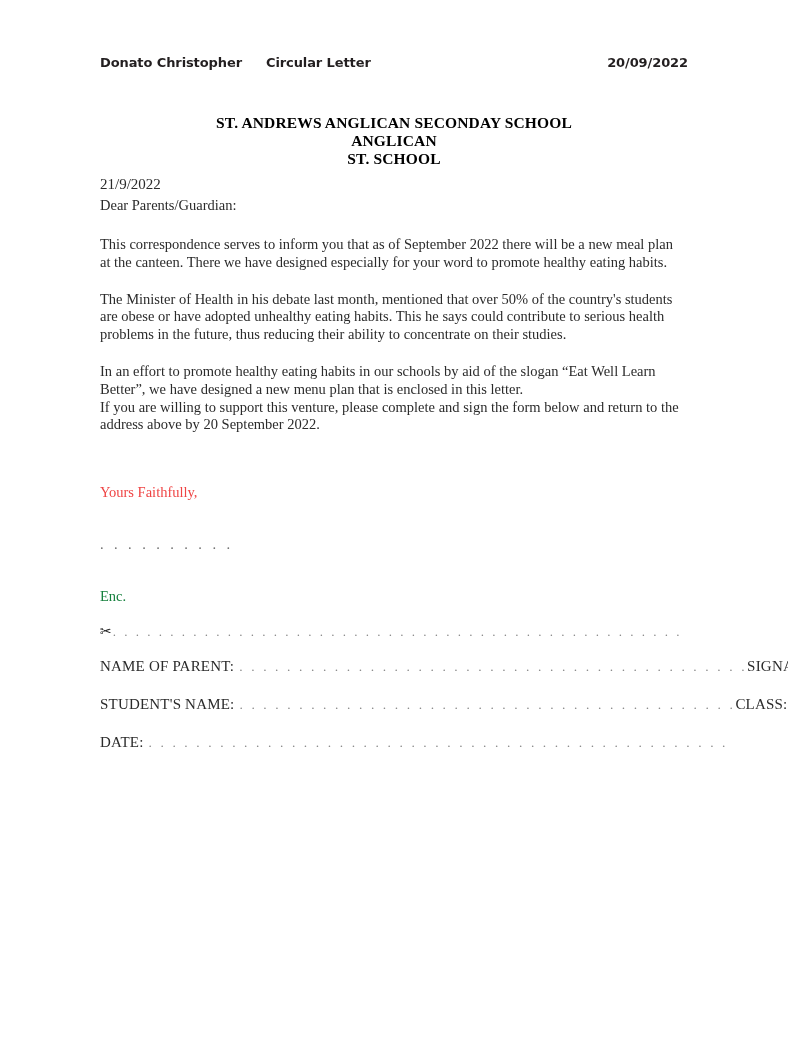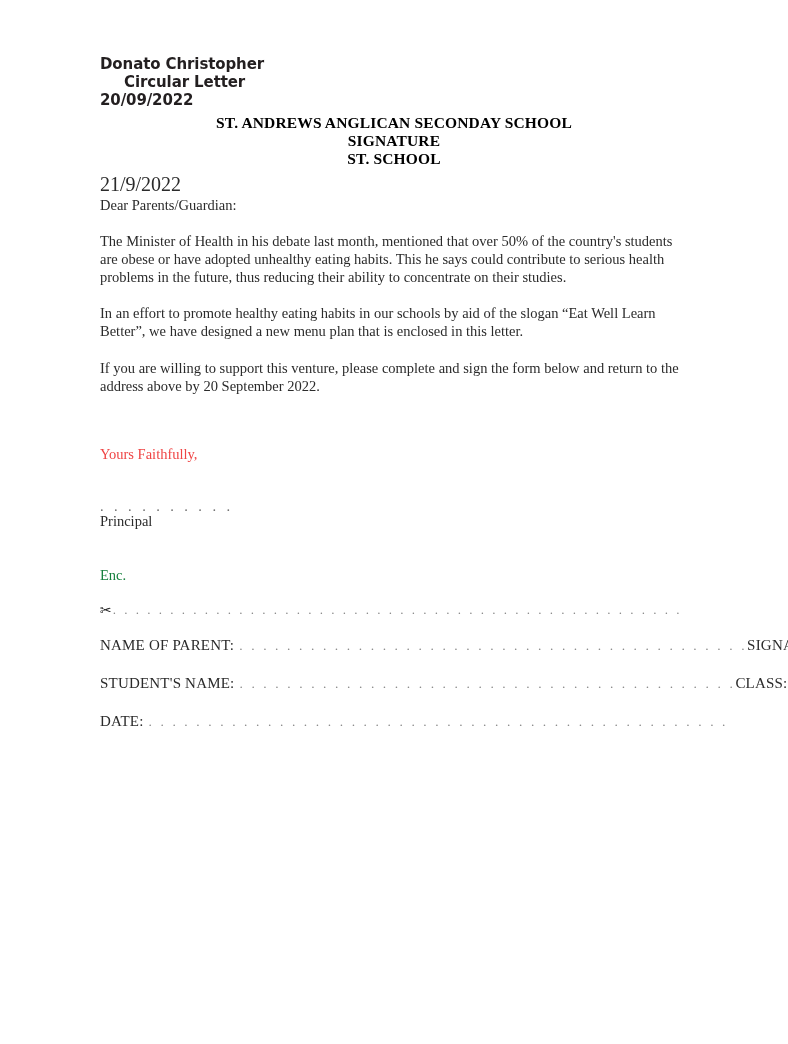--- a/index.html
+++ b/index.html
@@ -28,27 +28,26 @@
   
   .doc-header {
     position: absolute;
     left: 100px;
     top: 55px;
     width: 588px;
     display: flex;
     align-items: baseline;
     font-family: "DejaVu Sans", "Liberation Sans", sans-serif;
     font-weight: bold;
-    font-size: 15px;
+    font-size: 13px;
     letter-spacing: -0.1px;
     color: #231f20;
-    flex-direction: column;
   }
   .doc-header .hdr-left   { flex: 0 0 auto; }
-  .doc-header .hdr-center { flex: 1 1 auto; text-align: right; padding-left: 24px;}
+  .doc-header .hdr-center { flex: 1 1 auto; text-align: left; padding-left: 24px;}
   .doc-header .hdr-right  { flex: 0 0 auto; text-align: right; }
 
   
   .title-block {
     position: absolute;
     left: 100px;
     top: 114px;
     width: 588px;
     text-align: center;
     font-family: "Liberation Serif", "DejaVu Serif", serif;
@@ -61,42 +60,42 @@
   .title-block .tline { display: block; white-space: nowrap; }
 
   
   .body-col {
     position: absolute;
     left: 100px;
     top: 175px;
     width: 585px;
   }
   .letter-date {
-    font-size: 20px;
+    font-size: 15px;
     line-height: 18px;
     color: #2b2b2b;
   }
   .salutation {
     margin-top: 3px;
     font-size: 14.5px;
     line-height: 18px;
     color: #2b2b2b;
   }
   p.para {
     margin: 0;
     padding: 0;
     font-size: 14.5px;
     line-height: 17.8px;
     color: #2b2b2b;
     text-align: left;
   }
   p.para.p1 { margin-top: 22px; }
   p.para.p2 { margin-top: 19px; }
   p.para.p3 { margin-top: 19px; }
-  p.para.p4 { margin-top: 19px; }
+  p.para.p4 { }
 
   .closing {
     margin-top: 49px;
     font-size: 14.5px;
     line-height: 18px;
     color: #ef4444;
   }
 
   .sig-dots {
     margin-top: 38px;
@@ -196,37 +195,37 @@
 <div class="page">
 
   <div class="doc-header">
     <span class="hdr-left">Donato Christopher</span>
     <span class="hdr-center">Circular Letter</span>
     <span class="hdr-right">20/09/2022</span>
   </div>
 
   <div class="title-block">
     <span class="tline">ST. ANDREWS ANGLICAN SECONDAY SCHOOL</span>
-    <span class="tline">SIGNATURE</span>
+    <span class="tline">ANGLICAN</span>
     <span class="tline">ST. SCHOOL</span>
   </div>
 
   <div class="body-col">
 
     <div class="letter-date">21/9/2022</div>
     <div class="salutation">Dear Parents/Guardian:</div>
 
+    <p class="para p1">This correspondence serves to inform you that as of September 2022 there will be a new meal plan at the canteen. There we have designed especially for your word to promote healthy eating habits.</p>
     <p class="para p2">The Minister of Health in his debate last month, mentioned that over 50% of the country's students are obese or have adopted unhealthy eating habits. This he says could contribute to serious health problems in the future, thus reducing their ability to concentrate on their studies.</p>
     <p class="para p3">In an effort to promote healthy eating habits in our schools by aid of the slogan “Eat Well Learn Better”, we have designed a new menu plan that is enclosed in this letter.</p>
     <p class="para p4">If you are willing to support this venture, please complete and sign the form below and return to the address above by 20 September 2022.</p>
 
     <div class="closing">Yours Faithfully,</div>
 
     <div class="sig-dots">. . . . . . . . . . . . . . . . . . . . . . . . . . . . . .</div>
-    <div class="sig-role">Principal</div>
 
     <div class="enc">Enc.</div>
 
     <div class="cut-row">
       <span class="scissors">✂</span>
       <span class="cut-dots">. . . . . . . . . . . . . . . . . . . . . . . . . . . . . . . . . . . . . . . . . . . . . . . . . . . . . . . . . . . . . . . . . . . . . . . . . . . . . . . . . . . . . . . . . . . . . . . . . . . . . . . . . . . . . . . . . . . . . . . . . . . . . . . . . . . . . . . .</span>
     </div>
 
     <div class="form-area">
 

